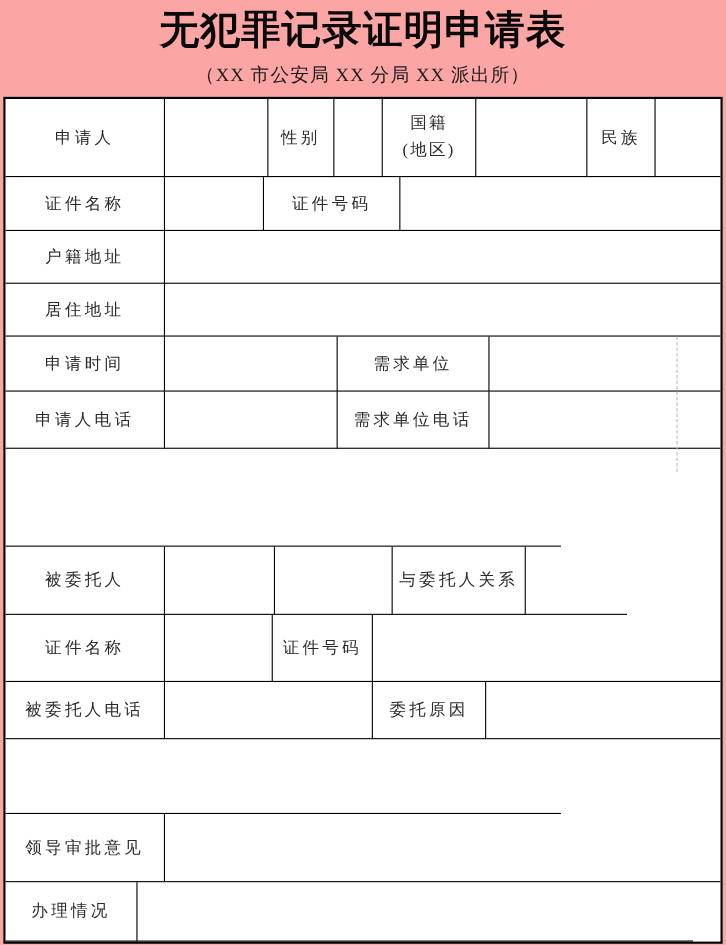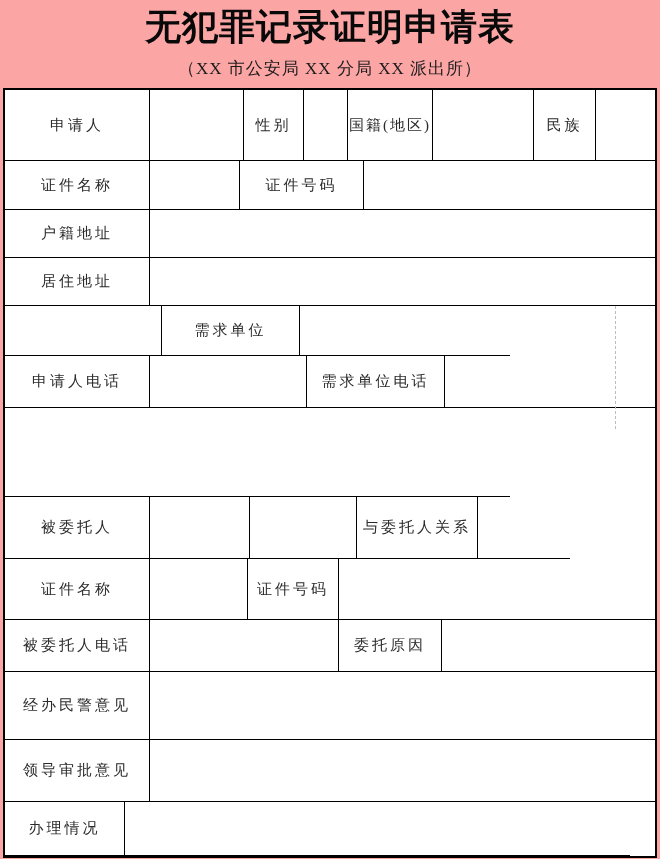--- a/index.html
+++ b/index.html
@@ -25,21 +25,21 @@
   .row{display:flex;width:650px;box-sizing:border-box;}
   .cell{
     box-sizing:border-box;border-right:1px solid #000;border-bottom:1px solid #000;
     display:flex;align-items:center;justify-content:center;
     font-size:15px;color:#2a2a2a;overflow:hidden;
   }
   .cell:last-child{border-right:none;}
   .row:last-child .cell{border-bottom:none;}
   .lbl{letter-spacing:3px;text-align:center;}
   .val{justify-content:flex-start;padding-left:6px;}
-  .two-line{display:flex;flex-direction:row;align-items:center;line-height:25px;letter-spacing:2px;}
+  .two-line{display:flex;flex-direction:column;align-items:center;line-height:25px;letter-spacing:2px;}
   .dashed-line{
     position:absolute;left:610px;top:216px;height:123px;width:0;
     border-left:1px dashed #bdbdbd;
   }
 </style>
 </head>
 <body>
 
 <div class="sheet">
 
@@ -75,20 +75,21 @@
       <div class="cell lbl" style="width:145px">户籍地址</div>
       <div class="cell val" style="width:505px"></div>
     </div>
 
     <div class="row" style="height:48px">
       <div class="cell lbl" style="width:145px">居住地址</div>
       <div class="cell val" style="width:505px"></div>
     </div>
 
     <div class="row" style="height:50px">
+      <div class="cell lbl" style="width:145px">申请时间</div>
       <div class="cell val" style="width:157px"></div>
       <div class="cell lbl" style="width:138px">需求单位</div>
       <div class="cell val" style="width:210px"></div>
     </div>
 
     <div class="row" style="height:52px">
       <div class="cell lbl" style="width:145px">申请人电话</div>
       <div class="cell val" style="width:157px"></div>
       <div class="cell lbl" style="width:138px">需求单位电话</div>
       <div class="cell val" style="width:210px"></div>
@@ -114,21 +115,20 @@
     </div>
 
     <div class="row" style="height:52px">
       <div class="cell lbl" style="width:145px">被委托人电话</div>
       <div class="cell val" style="width:189px"></div>
       <div class="cell lbl" style="width:103px">委托原因</div>
       <div class="cell val" style="width:213px"></div>
     </div>
 
     <div class="row" style="height:68px">
-      <div class="cell lbl" style="width:145px">经办民警意见</div>
       <div class="cell val" style="width:505px"></div>
     </div>
 
     <div class="row" style="height:62px">
       <div class="cell lbl" style="width:145px">领导审批意见</div>
       <div class="cell val" style="width:505px"></div>
     </div>
 
     <div class="row" style="height:54px">
       <div class="cell lbl" style="width:120px">办理情况</div>

